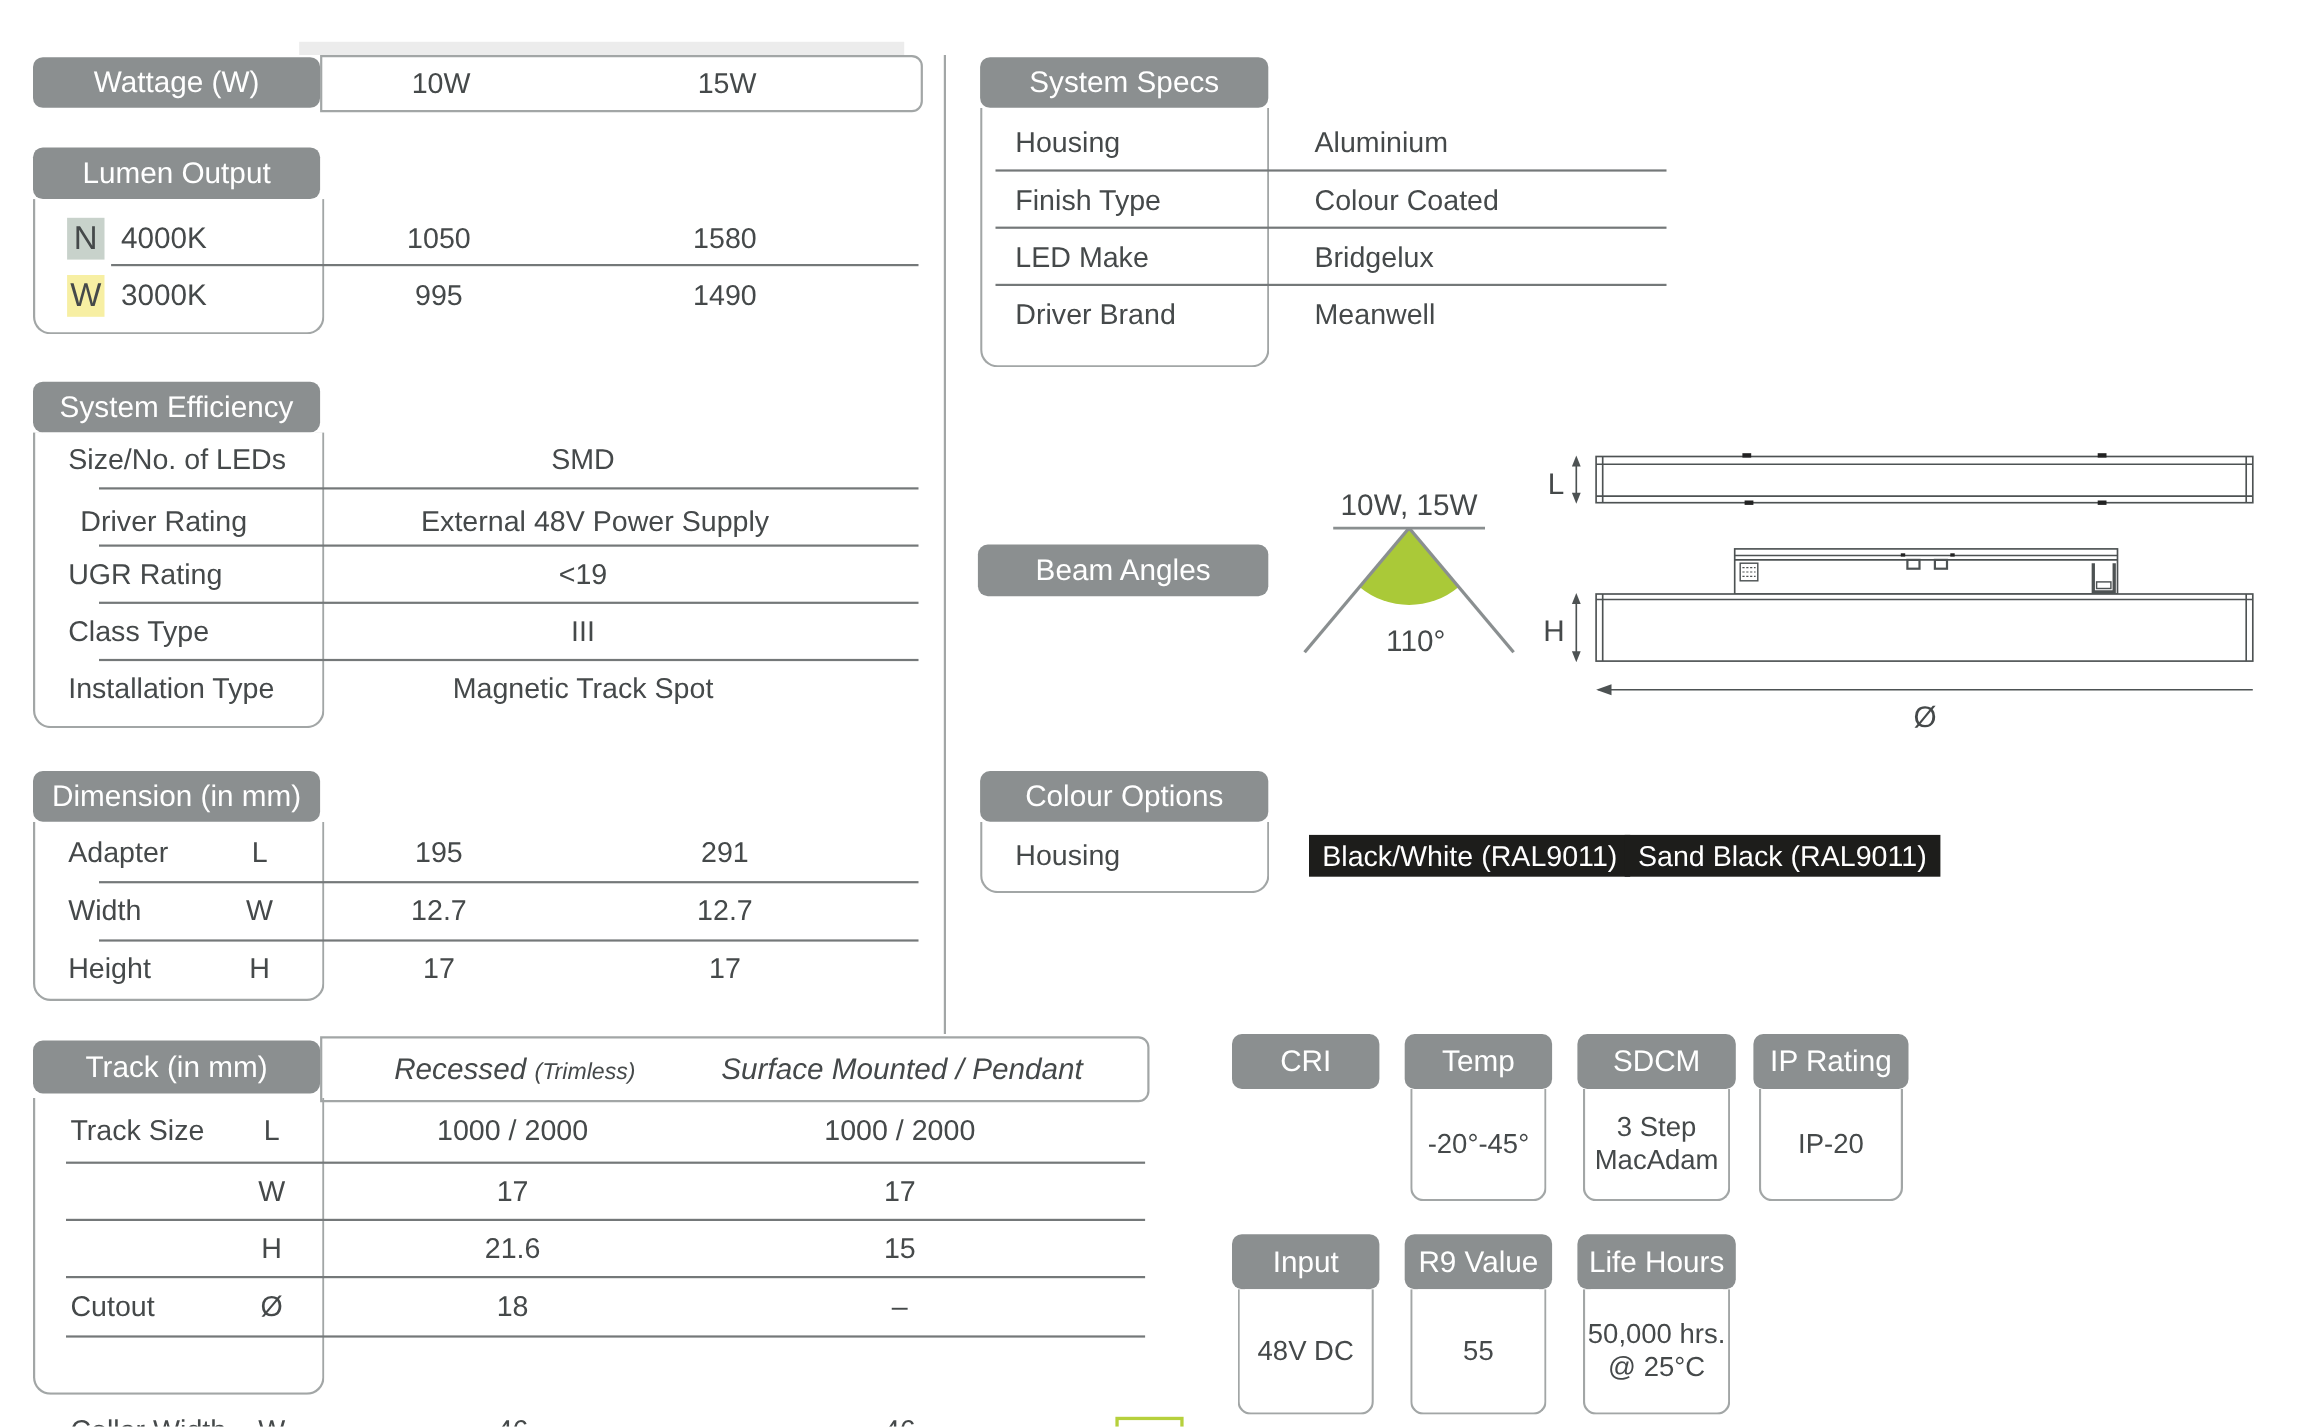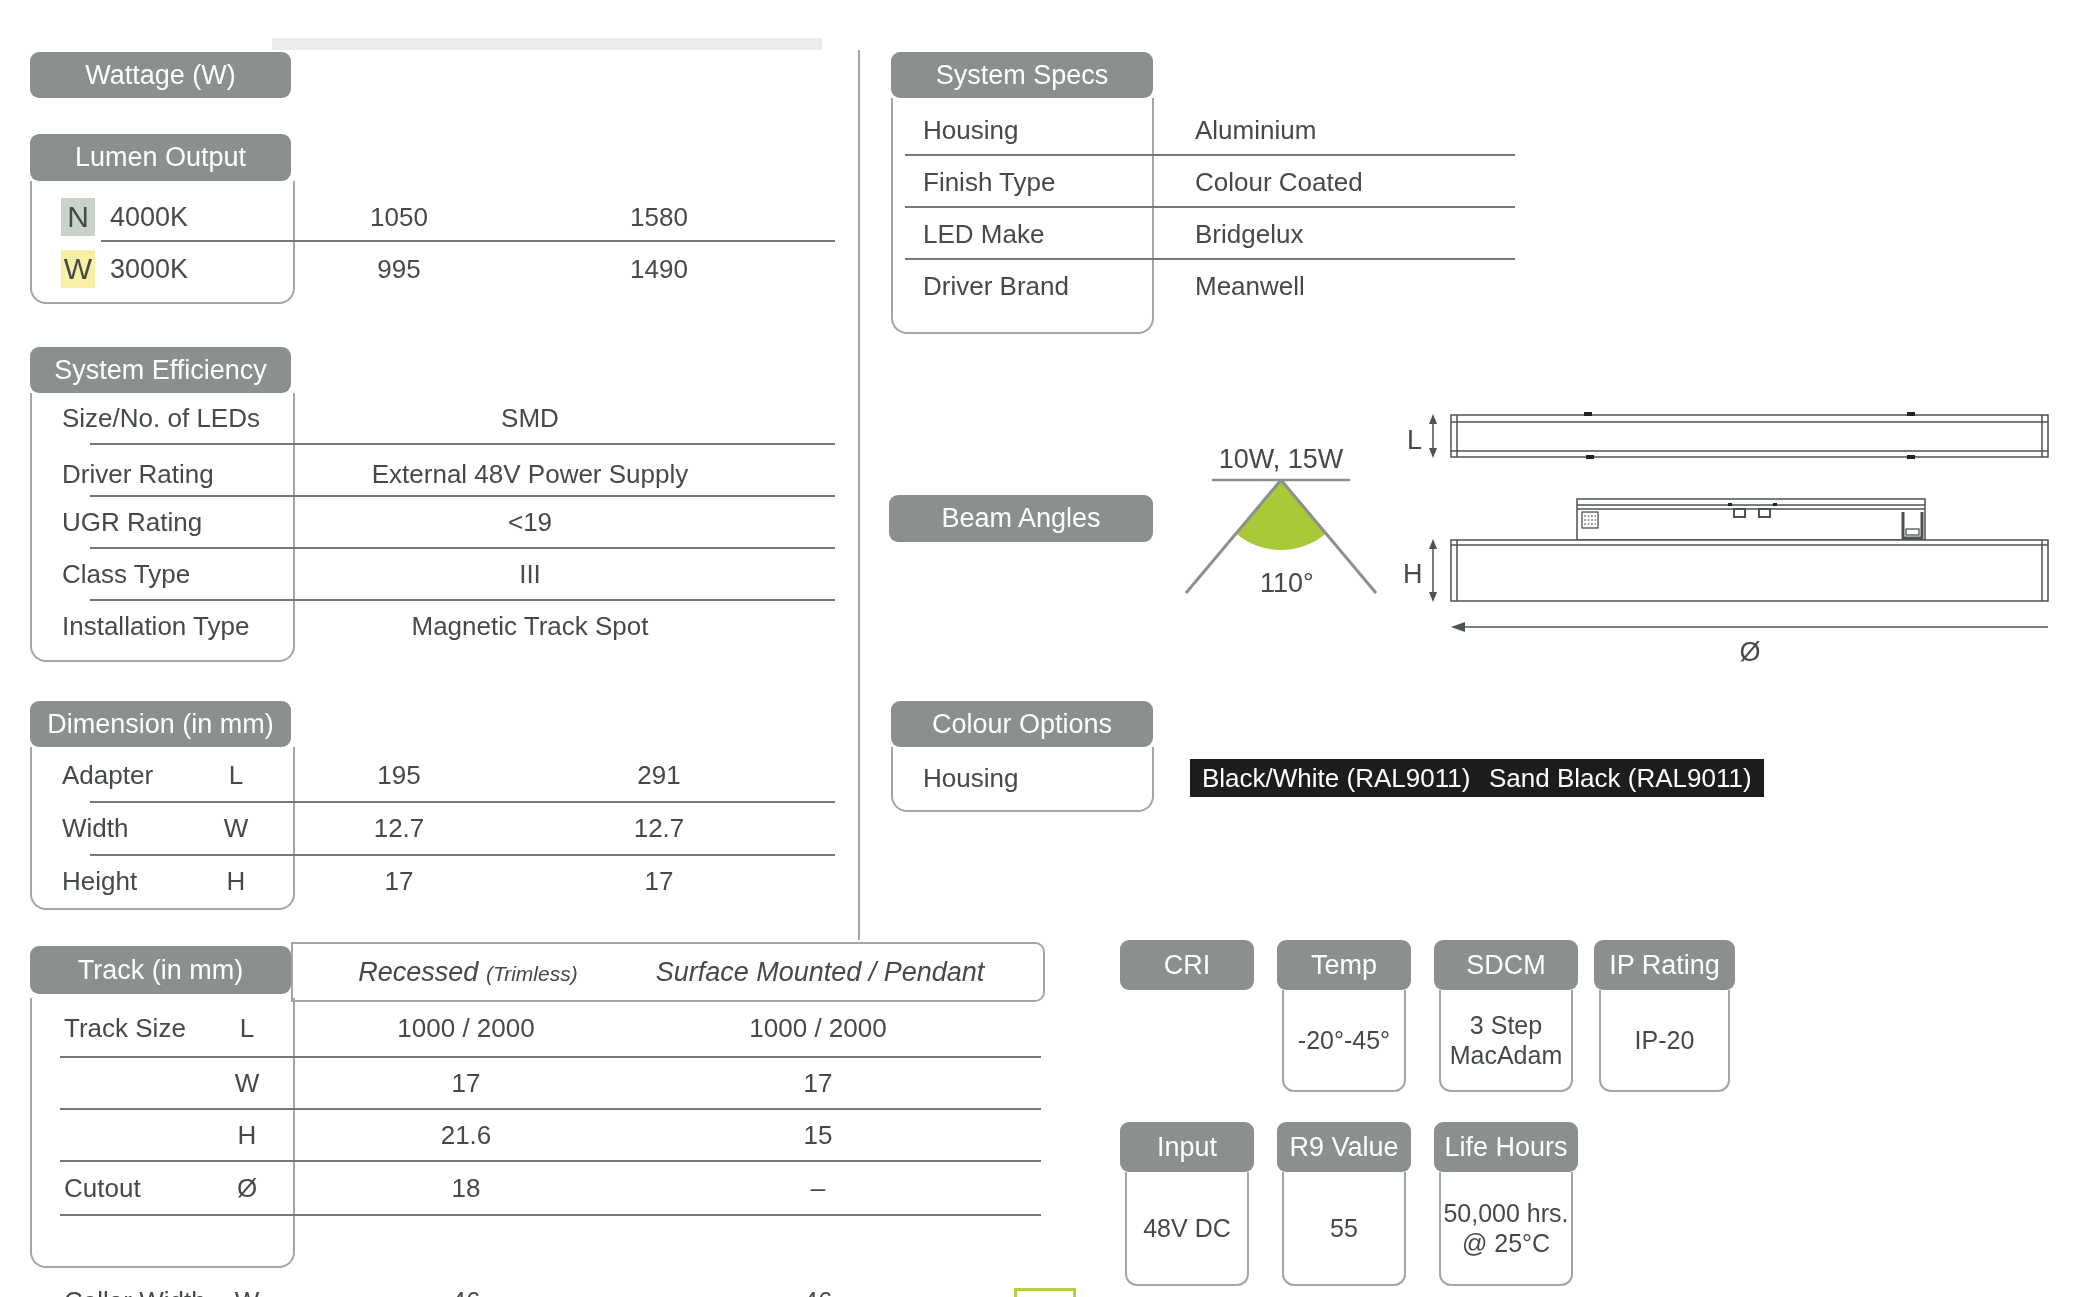--- a/index.html
+++ b/index.html
@@ -64,20 +64,24 @@
     position:absolute;border:3px solid var(--accent-green);background:#fff;z-index:5;
   }
 </style>
 </head>
 <body>
 
 <div class="page">
 
   <div class="band" style="left:272px;top:38px;width:550px;height:12px"></div>
 
+  <div class="wbox" style="left:291px;top:50px;width:544px;height:48px;border-radius:0 10px 10px 0">
+    <span class="val" style="left:108px">10W</span>
+    <span class="val" style="left:368px">15W</span>
+  </div>
   <div class="hdr" style="left:30px;top:52px;width:261px;height:46px">Wattage (W)</div>
 
   <div class="hdr" style="left:30px;top:134px;width:261px;height:47px">Lumen Output</div>
   <div class="frame" style="left:30px;top:181px;width:261px;height:121px"></div>
   <div class="row" style="left:30px;top:193px;width:805px;height:47px">
     <span class="cct-badge badge-n">N</span>
     <span class="cct-label">4000K</span>
     <span class="val" style="left:369px">1050</span>
     <span class="val" style="left:629px">1580</span>
   </div>
@@ -89,21 +93,21 @@
     <span class="val" style="left:629px">1490</span>
   </div>
 
   <div class="hdr" style="left:30px;top:347px;width:261px;height:46px">System Efficiency</div>
   <div class="frame" style="left:30px;top:393px;width:261px;height:267px"></div>
   <div class="row" style="left:30px;top:393px;width:805px;height:50px">
     <span class="lbl">Size/No. of LEDs</span>
     <span class="val" style="left:500px">SMD</span>
   </div>
   <div class="sep" style="left:90px;top:443px;width:745px"></div>
-  <div class="row" style="left:30px;top:445px;width:805px;height:58px">
+  <div class="row" style="left:41px;top:445px;width:805px;height:58px">
     <span class="lbl">Driver Rating</span>
     <span class="val" style="left:500px">External 48V Power Supply</span>
   </div>
   <div class="sep" style="left:90px;top:495px;width:745px"></div>
   <div class="row" style="left:30px;top:497px;width:805px;height:50px">
     <span class="lbl">UGR Rating</span>
     <span class="val" style="left:500px">&lt;19</span>
   </div>
   <div class="sep" style="left:90px;top:547px;width:745px"></div>
   <div class="row" style="left:30px;top:549px;width:805px;height:50px">

